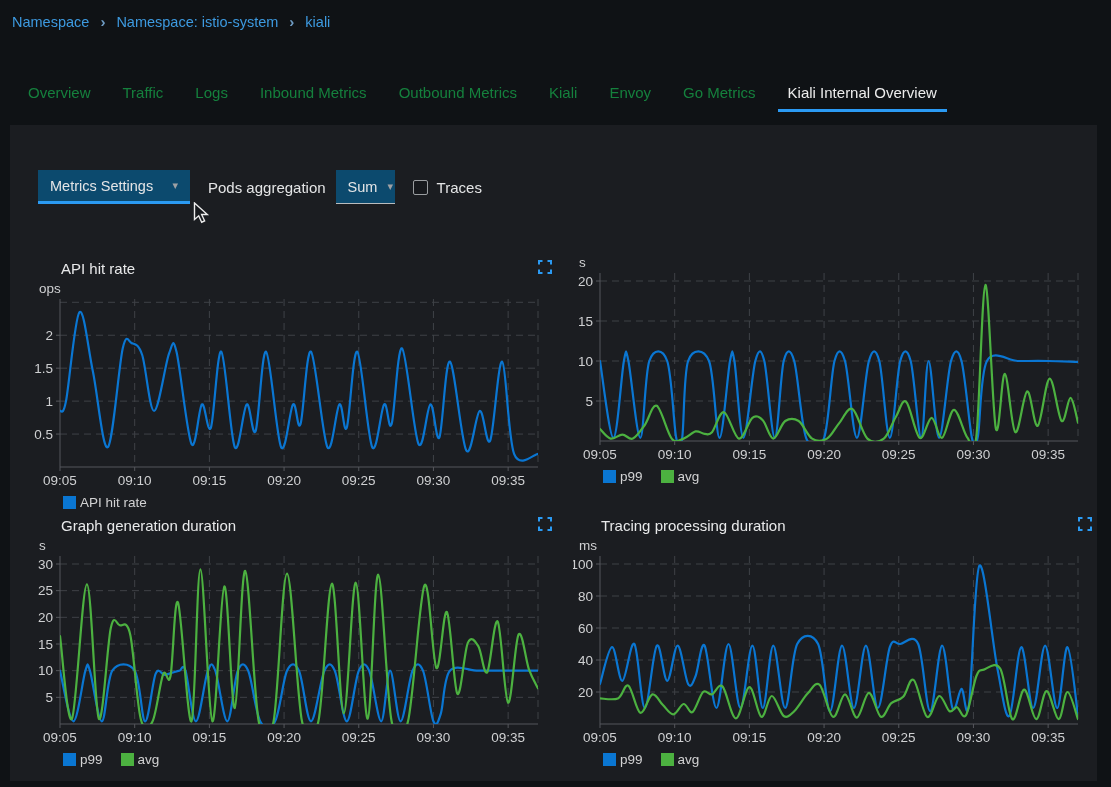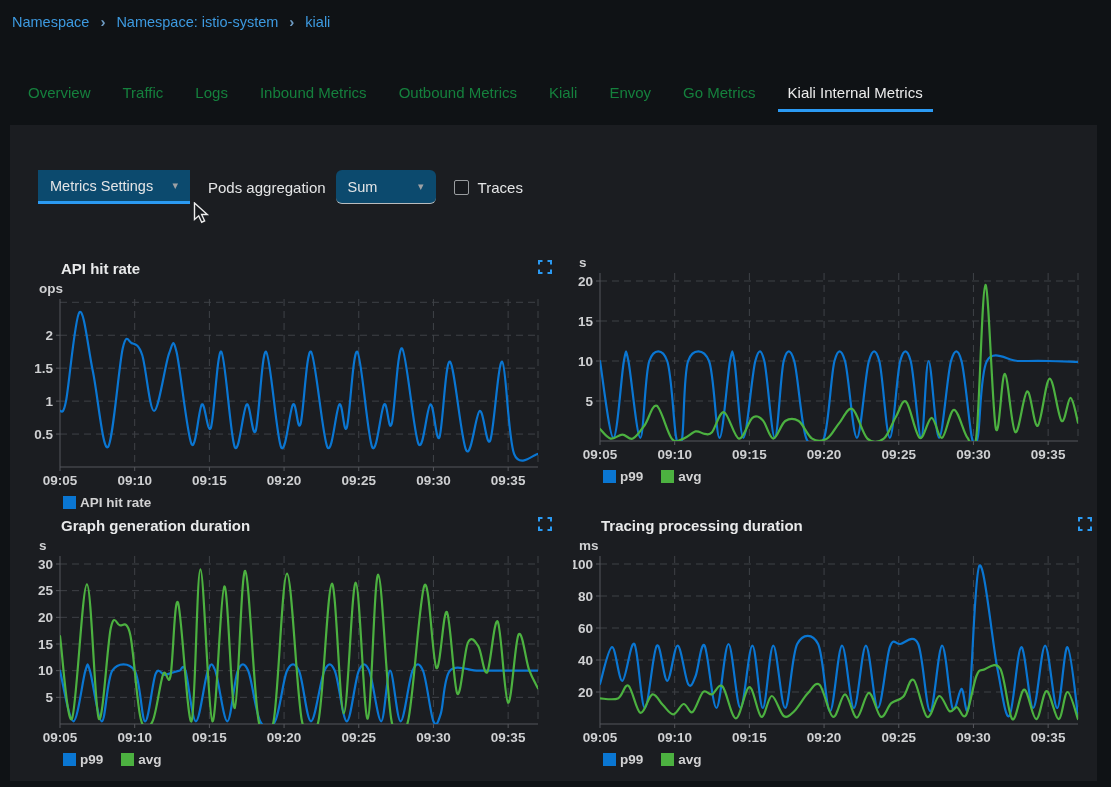--- a/index.html
+++ b/index.html
@@ -17,27 +17,27 @@
   .tabs{position:absolute;top:78px;left:18px;display:flex;}
   .tab{padding:6px 10px 8px;margin-right:12px;font-size:15px;color:#15803d;border-bottom:3px solid transparent;cursor:pointer;white-space:nowrap;}
   .tab.active{color:#ececec;border-bottom-color:#2b9af3;}
   
   .panel{position:absolute;left:10px;right:14px;top:125px;bottom:6px;background:#1b1d21;}
   
   .toolbar{position:absolute;top:45px;left:28px;display:flex;align-items:center;font-size:15px;color:#e4e5e6;}
   .select{height:34px;background:#0c4a6e;display:flex;align-items:center;justify-content:space-between;
           padding:0 12px;font-size:14.5px;color:#e4e5e6;cursor:pointer;box-sizing:border-box;}
   .select-settings{width:152px;border-bottom:3px solid #2b9af3;}
-  .select-sum{width:100px;border-bottom:1px solid #b9bcbe;margin-left:10px;border-radius:6px;}
+  .select-sum{width:59px;border-bottom:1px solid #b9bcbe;margin-left:10px;}
   .caret{color:#9fa1a4;font-size:11px;margin-left:10px;}
   .agg-label{margin-left:18px;}
   .spans{display:flex;align-items:center;margin-left:18px;cursor:pointer;}
   .checkbox{width:13px;height:13px;border:1px solid #9a9da0;border-radius:2px;background:#17191d;margin-right:9px;display:inline-block;}
   
-  .chart{position:absolute;width:535px;font-weight:bold;}
+  .chart{position:absolute;width:535px;}
   #chart0{left:23px;top:130px;} #chart1{left:563px;top:130px;}
   #chart2{left:23px;top:387px;} #chart3{left:563px;top:387px;}
   .chart-header{height:21px;padding:5px 16px 0 28px;display:flex;justify-content:space-between;align-items:flex-start;}
   .chart-title{font-size:15px;color:#e8e9ea;}
   .expand{cursor:pointer;line-height:0;}
   svg.plot{display:block;}
   svg.plot text{fill:#cfd0d2;font-size:13.5px;font-family:"Liberation Sans","DejaVu Sans",sans-serif;}
   .grid{stroke:#3f4247;stroke-width:1;stroke-dasharray:7 5;}
   .axis{stroke:#55575c;stroke-width:1;}
   .legend{margin:4px 0 0 30px;display:flex;font-size:13.5px;color:#d2d2d3;}
@@ -58,21 +58,21 @@
 
 <div class="tabs">
   <div class="tab">Overview</div>
   <div class="tab">Traffic</div>
   <div class="tab">Logs</div>
   <div class="tab">Inbound Metrics</div>
   <div class="tab">Outbound Metrics</div>
   <div class="tab">Kiali</div>
   <div class="tab">Envoy</div>
   <div class="tab">Go Metrics</div>
-  <div class="tab active">Kiali Internal Metrics</div>
+  <div class="tab active">Kiali Internal Overview</div>
 </div>
 
 <div class="panel">
 
   <div class="toolbar">
     <div class="select select-settings">
       <span>Metrics Settings</span>
       <span class="caret">▾</span>
     </div>
     <span class="agg-label">Pods aggregation</span>

